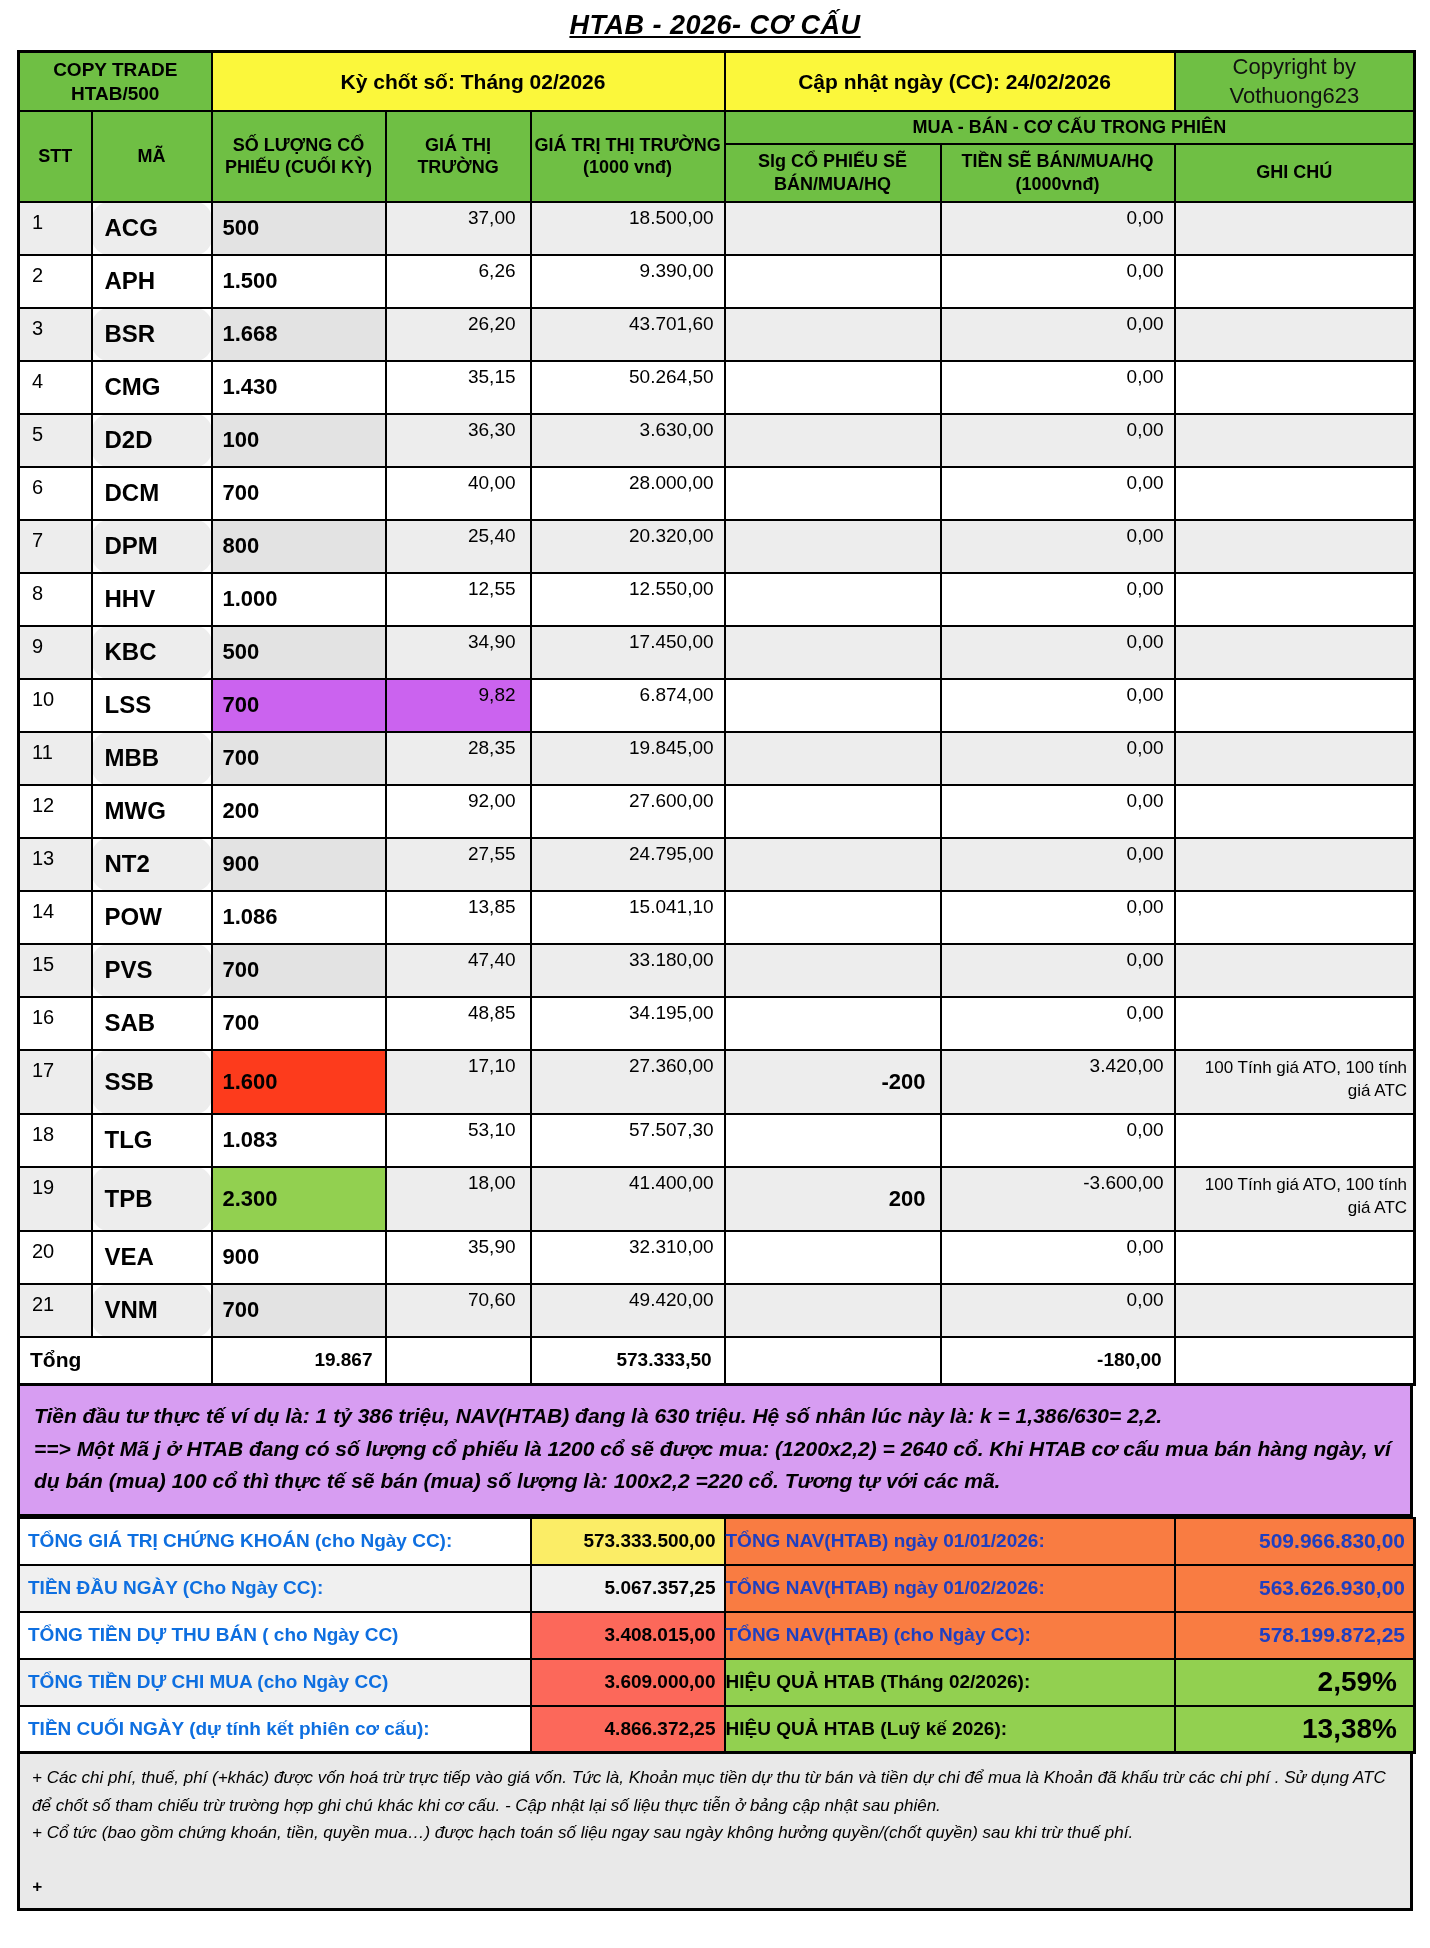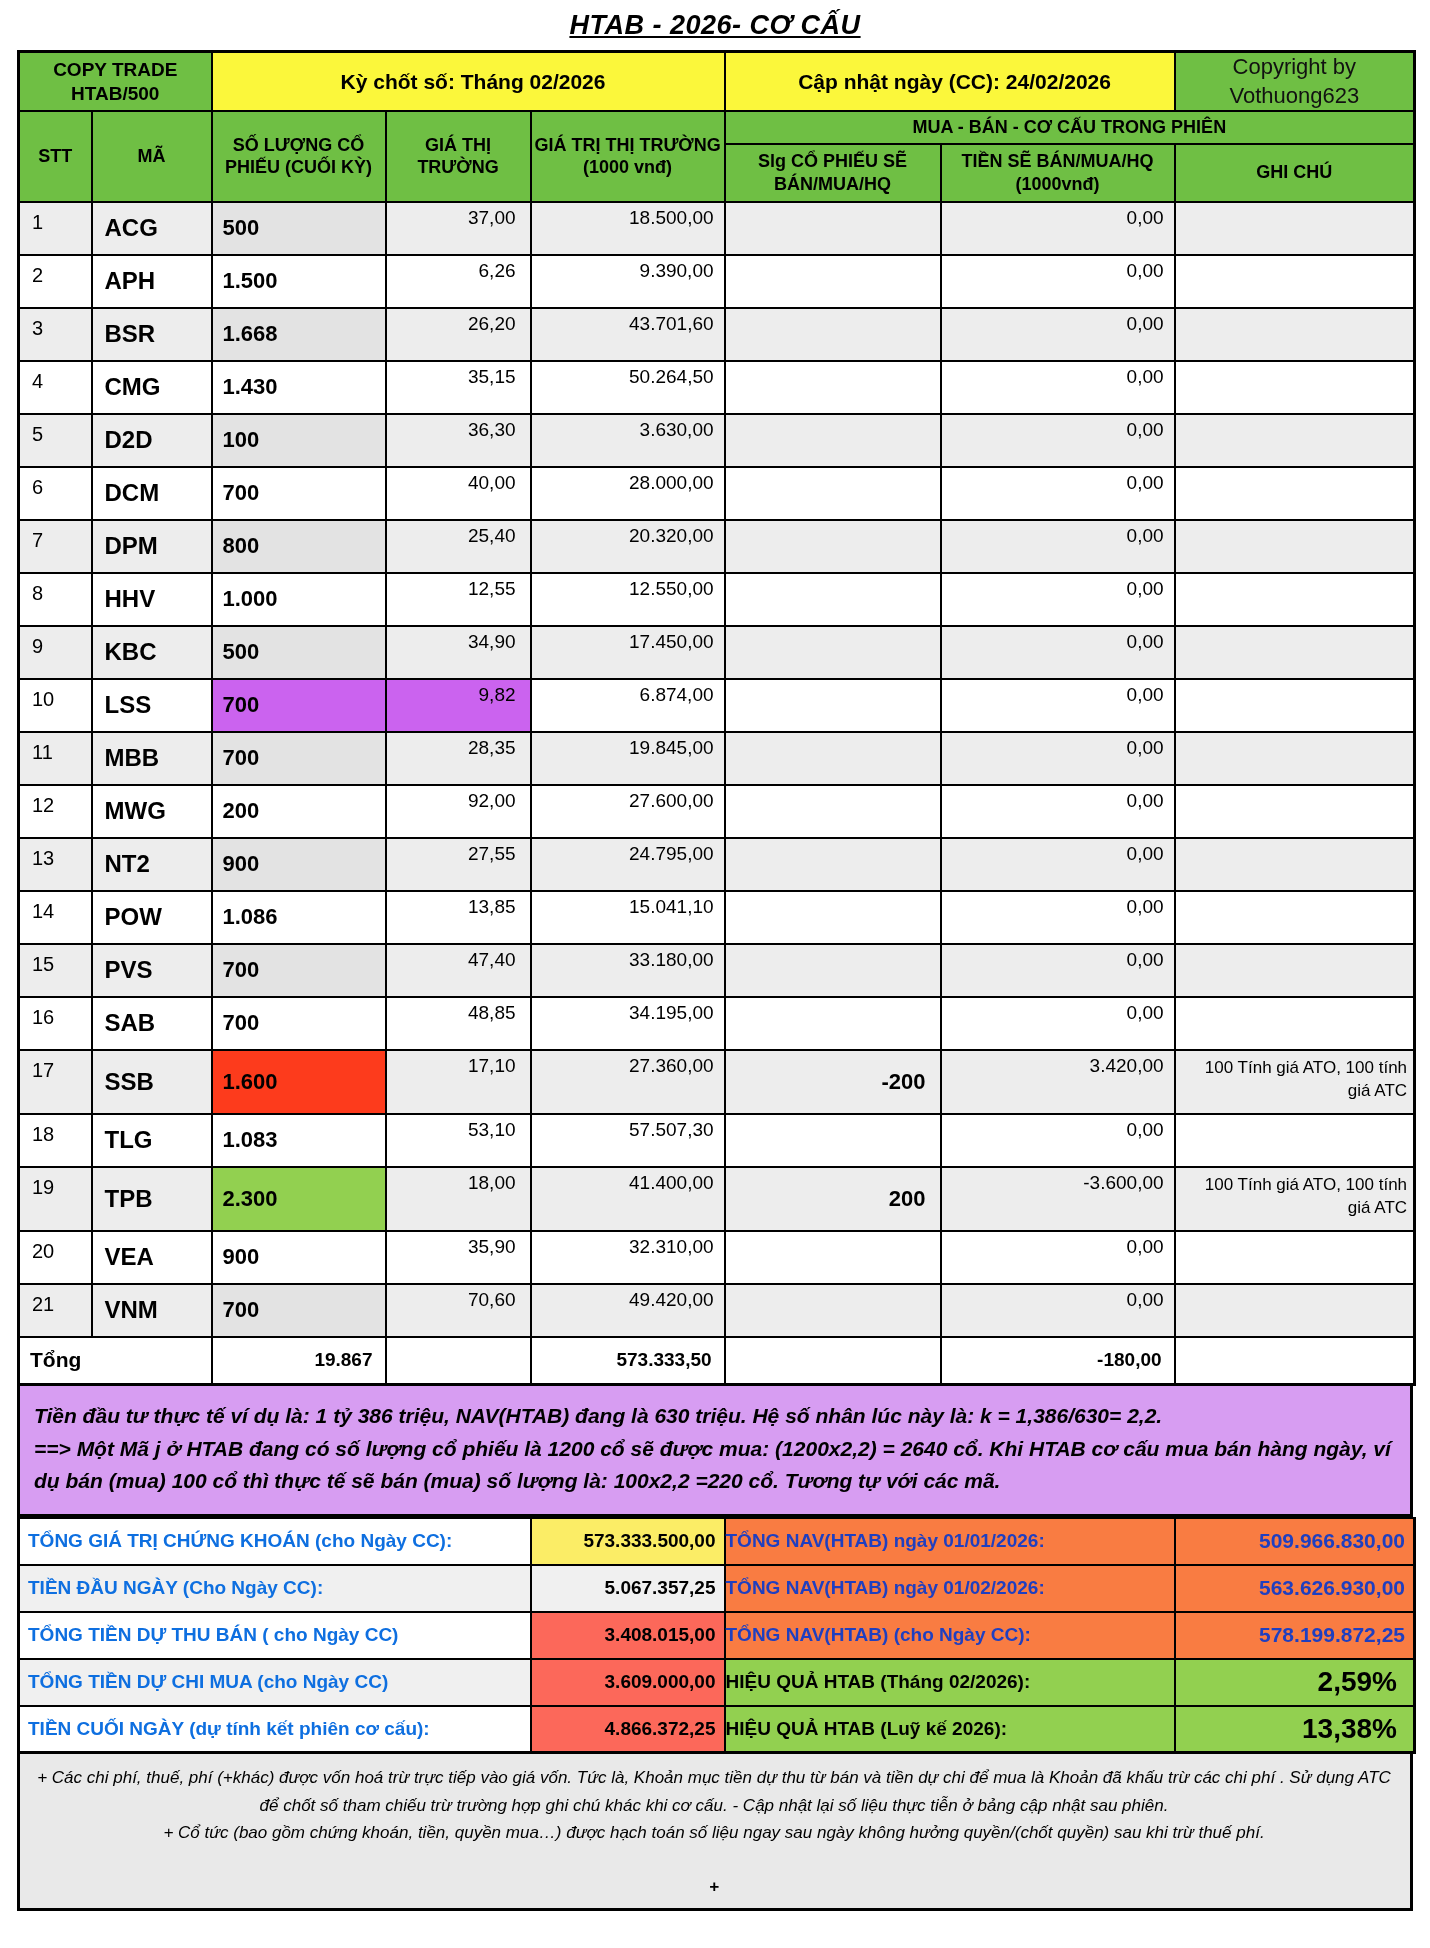--- a/index.html
+++ b/index.html
@@ -27,21 +27,21 @@
   .hdr-cols th { font-size:18px; line-height:1.25; padding:4px 2px; }
   .hdr-group { height:26px; }
   .hdr-sub th { height:58px; }
 
   
   tbody td { height:53px; font-size:19px; padding:4px 10px; background:#fff; }
   tr.tall td { height:64px; }
   tr.shade td { background:#ededed; }
   tr.shade td.c-qty { background:#e3e3e3; }
   td.c-stt { text-align:left; vertical-align:top; font-size:20px; padding-left:12px; padding-top:8px; }
-  td.c-ma  { text-align:left; vertical-align:middle; font-weight:bold; font-size:24px; padding-left:12px; }
+  td.c-ma  { text-align:left; vertical-align:middle; font-weight:bold; font-size:24px; padding-left:12px;border-radius:17px; }
   td.c-qty { vertical-align:middle; font-weight:bold; font-size:22px; padding-right:12px; }
   td.c-price { text-align:right; vertical-align:top; padding-right:14px;padding-left:48px; }
   td.c-value { text-align:right; vertical-align:top; padding-right:10px; }
   td.c-slg { text-align:right; vertical-align:middle; font-weight:bold; font-size:22px; padding-right:14px; }
   td.c-money { text-align:right; vertical-align:top; padding-right:10px; }
   td.c-note { text-align:right; vertical-align:top; font-size:17px; line-height:1.35; padding:6px 6px; }
   td.hl-purple { background:#cb63ef !important; }
   td.hl-red    { background:#fd3b1c !important; }
   td.hl-green  { background:#92d050 !important; }
 
@@ -67,21 +67,21 @@
   .bg-yellow { background:#fbed66 !important; }
   .bg-red { background:#fc685a !important; }
   .bg-orange { background:#f97c42 !important; color:#1f3fc0; }
   .bg-green { background:#92d050 !important; color:#000; }
   .bg-gray { background:#f0f0f0 !important; }
   td.pct { font-size:28px; padding-right:16px; }
 
   
   .footnotes {
     width:1396px; border:3px solid #000; border-top:none; background:#e9e9e9;
-    padding:10px 14px 8px 12px; min-height:148px;text-align:center;
+    padding:10px 14px 8px 12px; min-height:148px;
   }
   .footnotes p { font-style:italic; font-size:17px; line-height:1.62; color:#000; }
   .plus { color:#1a6fe8; font-weight:bold; font-size:20px; font-style:normal; margin-top:26px; }
 </style>
 </head>
 <body>
 
 <div class="page">
   <div class="title">HTAB - 2026- CƠ CẤU</div>
 

